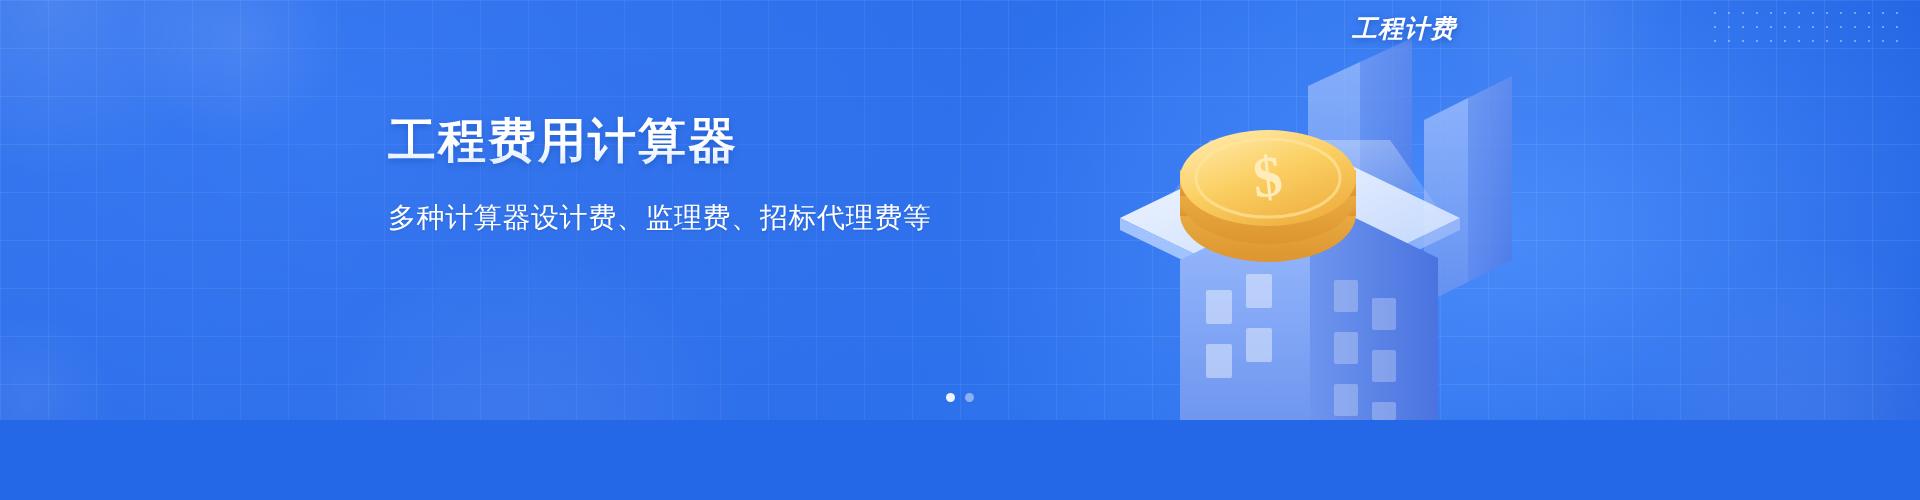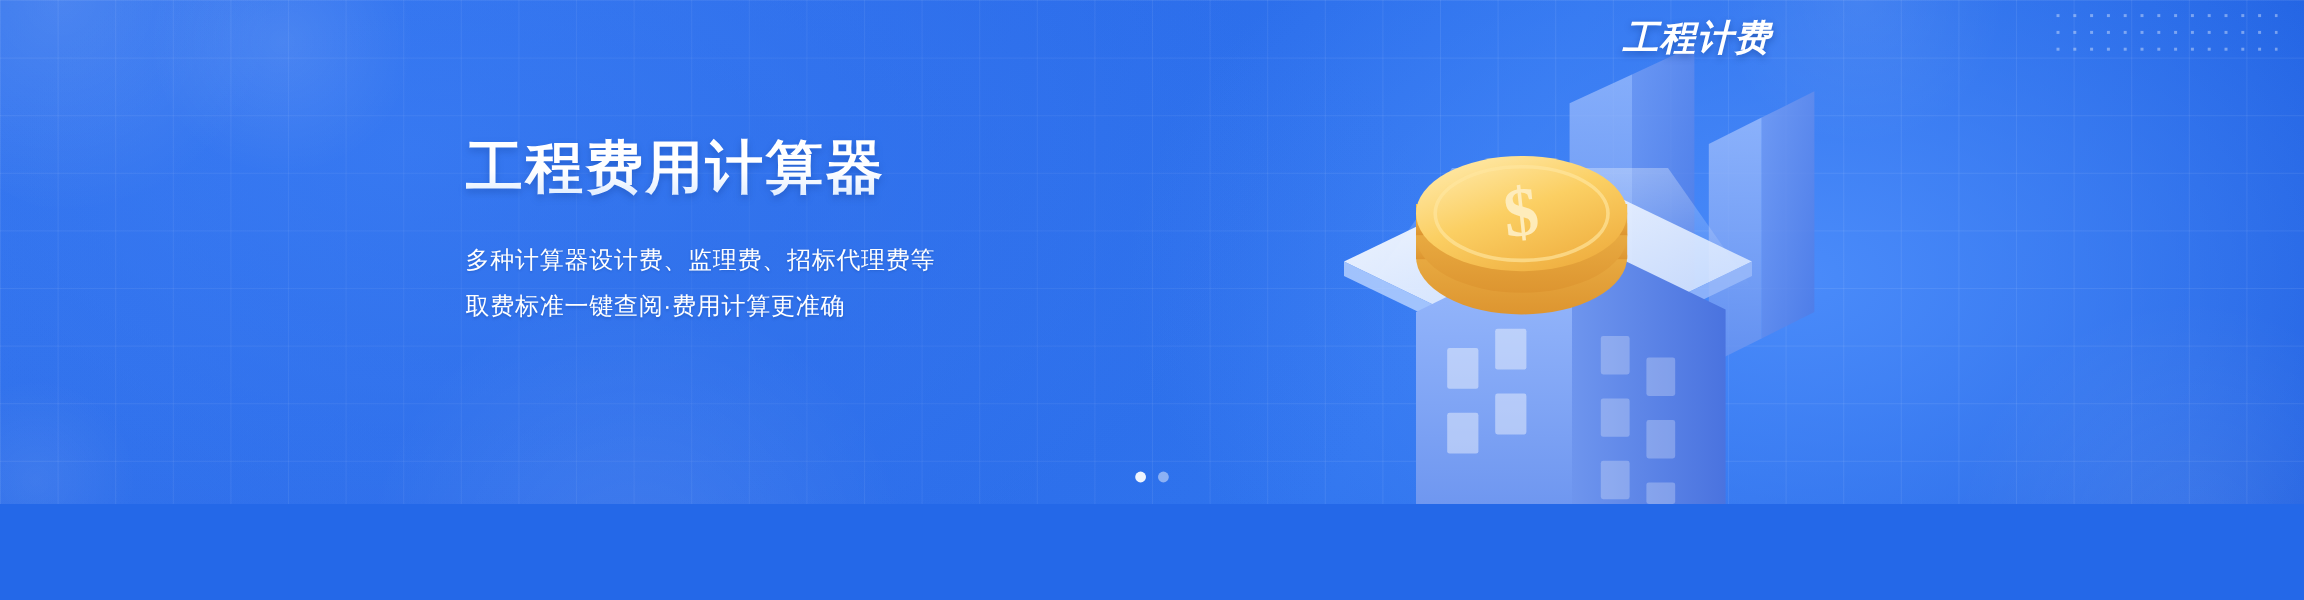--- a/index.html
+++ b/index.html
@@ -71,21 +71,21 @@
     -webkit-background-clip:text;
     background-clip:text;
     color:transparent;
     -webkit-text-fill-color:transparent;
     filter:drop-shadow(0 3px 3px rgba(14,60,150,.35));
     white-space:nowrap;
   }
 
   .subtitle {
     margin-top:29px;
-    font-size:20px;
+    font-size:28px;
     line-height:39px;
     color:#ffffff;
     letter-spacing:.6px;
     text-shadow:0 1px 2px rgba(16,58,140,.30);
     white-space:nowrap;
   }
 
   
   .dots {
     position:absolute; left:0; right:0; bottom:18px;
@@ -94,21 +94,21 @@
   .dot { width:9px; height:9px; border-radius:50%; background:rgba(255,255,255,.45); }
   .dot.active { background:rgba(255,255,255,.92); }
 
   
   .illustration { position:absolute; right:300px; bottom:0; width:560px; height:430px; }
   .illustration svg { display:block; width:100%; height:100%; }
 
   .badge {
     position:absolute;
     left:292px; top:22px;
-    font-size:30px;
+    font-size:25px;
     font-weight:bold;
     font-style:italic;
     color:#ffffff;
     letter-spacing:1px;
     text-shadow:0 2px 6px rgba(12,50,130,.45);
     white-space:nowrap;
   }
 </style>
 </head>
 <body>
@@ -123,21 +123,20 @@
   <div class="blob blob-c"></div>
   <div class="blob blob-d"></div>
   <div class="blob blob-e"></div>
   <div class="blob blob-f"></div>
 
   <div class="dot-matrix"></div>
 
   <div class="copy">
     <div class="headline">工程费用计算器</div>
     <div class="subtitle">多种计算器设计费、监理费、招标代理费等</div>
-    <div class="subtitle" style="margin-top:0">取费标准一键查阅·费用计算更准确</div>
   </div>
 
   <div class="illustration">
     <svg viewBox="0 0 560 430" xmlns="http://www.w3.org/2000/svg">
       <defs>
         <linearGradient id="gBarL" x1="0" y1="0" x2="0" y2="1">
           <stop offset="0" stop-color="#9dbdfd"></stop>
             <stop offset="1" stop-color="#6a93ef"></stop>
         </linearGradient>
         <linearGradient id="gBarR" x1="0" y1="0" x2="1" y2="1">

